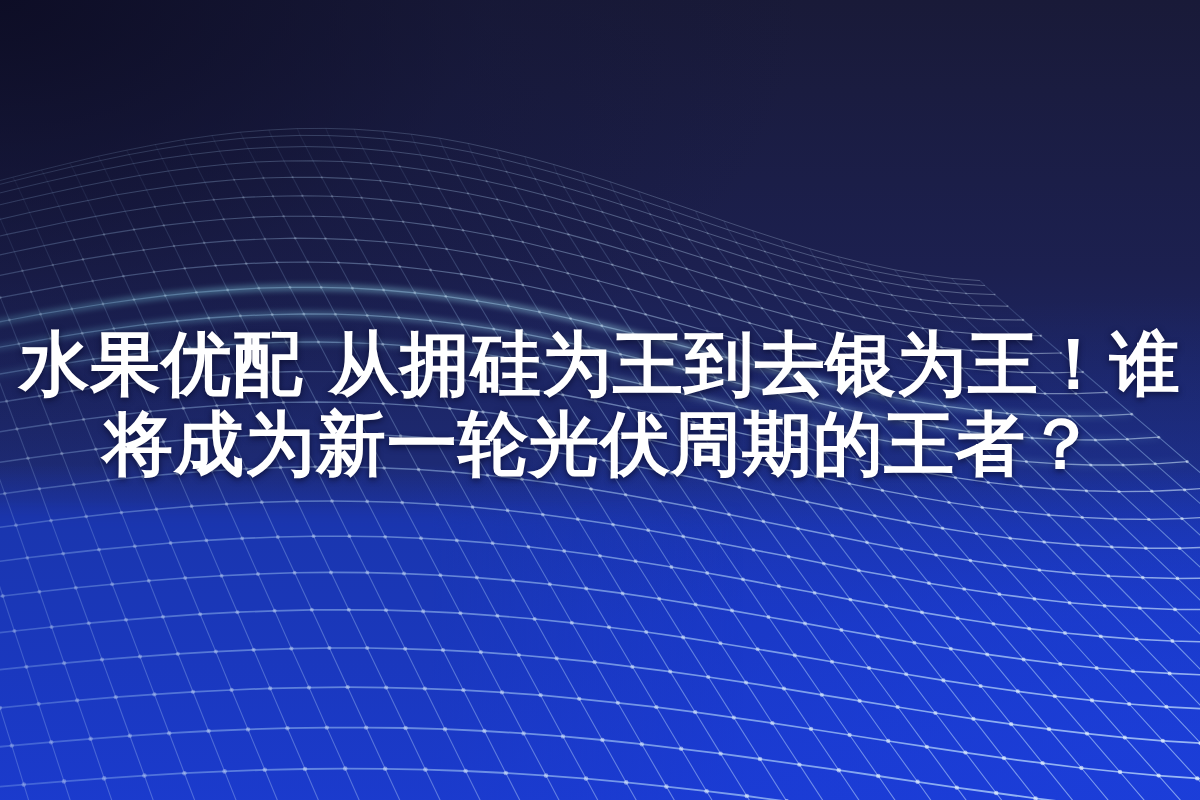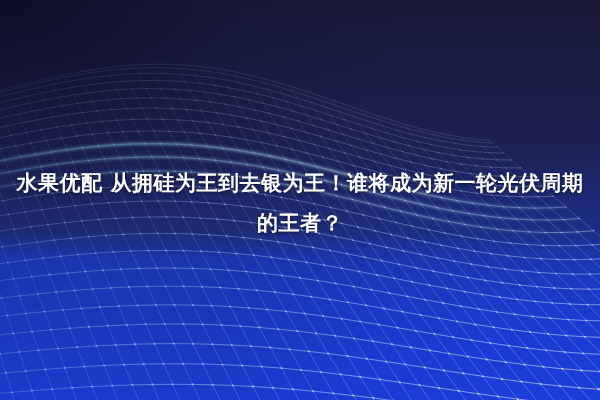--- a/index.html
+++ b/index.html
@@ -73,21 +73,21 @@
   }
 
   
   .headline {
     position: absolute;
     left: 0;
     right: 0;
     top: 163px;
     text-align: center;
     color: #ffffff;
-    font-size: 21px;
+    font-size: 35px;
     font-weight: bold;
     line-height: 40px;
     letter-spacing: 0.5px;
     text-shadow: 0 1px 3px rgba(8,10,40,0.75);
     white-space: pre-line;
     padding: 0 8px;
     box-sizing: border-box;
   }
 </style>
 </head>

